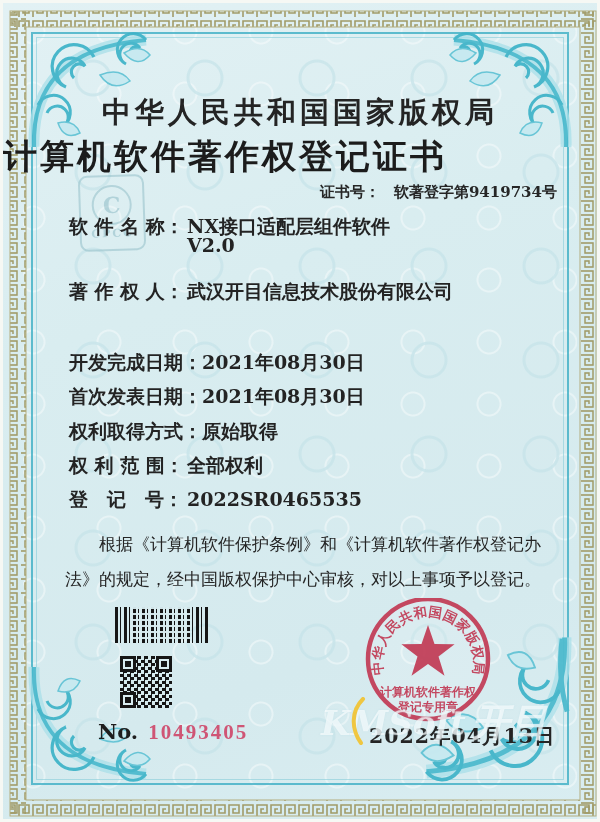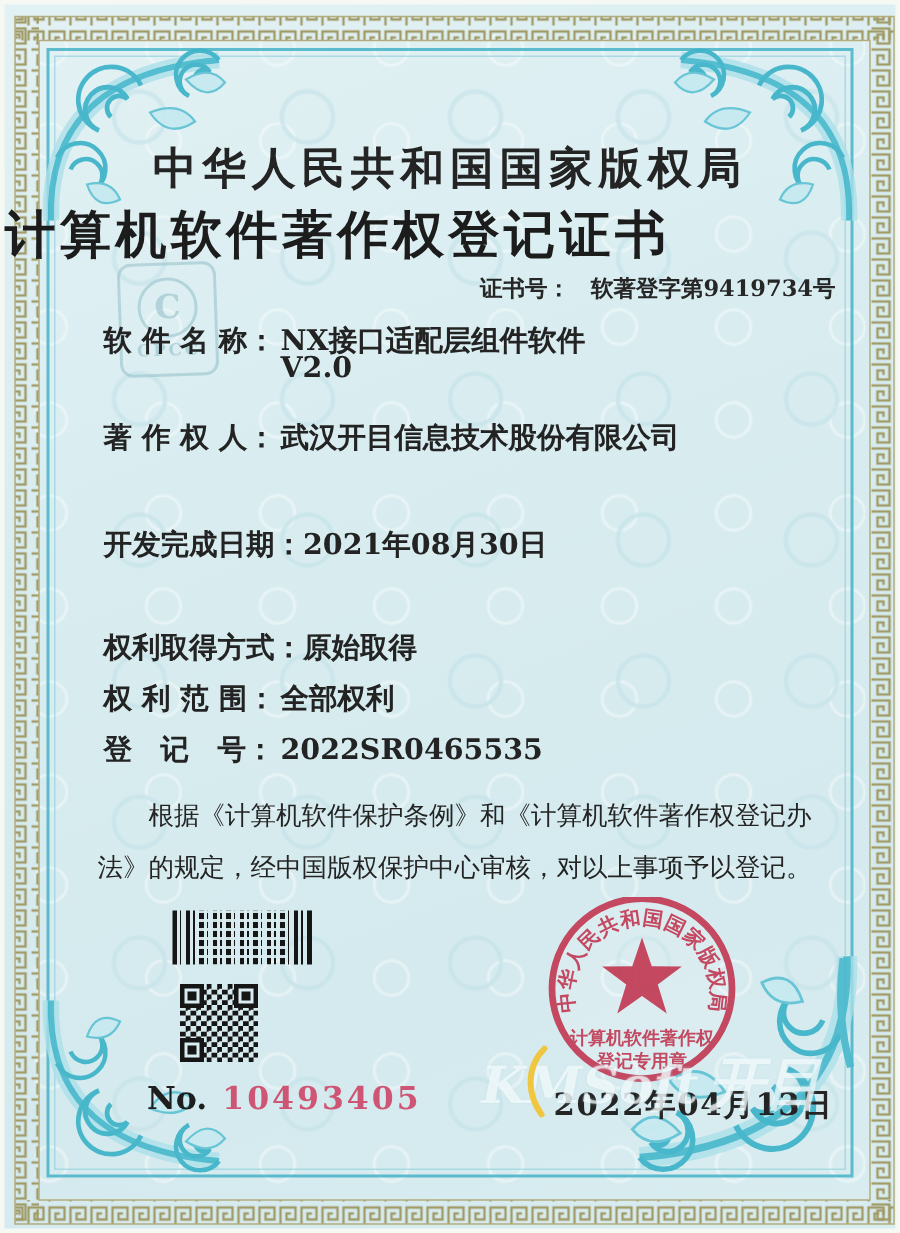--- a/index.html
+++ b/index.html
@@ -52,21 +52,21 @@
     background:repeating-linear-gradient(0deg,rgba(217,237,241,0) 0 4px,rgba(217,237,241,.95) 4px 6px);}
   
   .qr{position:absolute;left:117px;top:653px;width:52px;height:52px;
     background-image:conic-gradient(#161616 25%, rgba(0,0,0,0) 0 50%, #161616 0 75%, rgba(0,0,0,0) 0);
     background-size:7px 7px;}
   .finder{position:absolute;width:10px;height:10px;border:3px solid #161616;background:#d9edf1;}
   .finder:after{content:"";display:block;width:6px;height:6px;margin:2px;background:#161616;}
   .f-tl{left:0;top:0;} .f-tr{right:0;top:0;} .f-bl{left:0;bottom:0;}
   
   .serial{position:absolute;left:95px;top:716px;font-size:21px;font-weight:bold;color:#1e1e1e;}
-  .serial .num{color:#cf5575;letter-spacing:2px;margin-left:10px;}
+  .serial .num{color:#cf5575;letter-spacing:2px;margin-left:10px;font-family:Liberation Serif, serif;}
   
   .seal{position:absolute;left:357px;top:595px;width:136px;height:126px;opacity:.92;}
   .issue-date{position:absolute;left:366px;top:719px;font-size:20.5px;font-weight:bold;
         letter-spacing:1px;color:#242424;z-index:20;}
   
   .wmark{position:absolute;left:318px;top:694px;z-index:30;font-style:italic;font-weight:bold;
         color:rgba(255,255,255,.62);white-space:nowrap;pointer-events:none;
         text-shadow:0 0 2px rgba(190,225,233,.6);}
   .wmark .latin{font-size:34px;}
   .wmark .cn{font-size:38px;margin-left:6px;}
@@ -165,20 +165,23 @@
       <span class="lbl">软 件 名 称：</span><span class="val">NX接口适配层组件软件</span>
     </div>
     <div class="subval" style="top:231px">V2.0</div>
 
     <div class="row" style="top:276px">
       <span class="lbl">著 作 权 人：</span><span class="val">武汉开目信息技术股份有限公司</span>
     </div>
     <div class="row" style="top:347px">
       <span class="lbl">开发完成日期：</span><span class="val">2021年08月30日</span>
     </div>
+    <div class="row" style="top:381px">
+      <span class="lbl">首次发表日期：</span><span class="val">2021年08月30日</span>
+    </div>
     <div class="row" style="top:450px">
       <span class="lbl">权 利 范 围：</span><span class="val">全部权利</span>
     </div>
     <div class="row" style="top:416px">
       <span class="lbl">权利取得方式：</span><span class="val">原始取得</span>
     </div>
     <div class="row" style="top:484px">
       <span class="lbl">登　记　号：</span><span class="val">2022SR0465535</span>
     </div>
 

